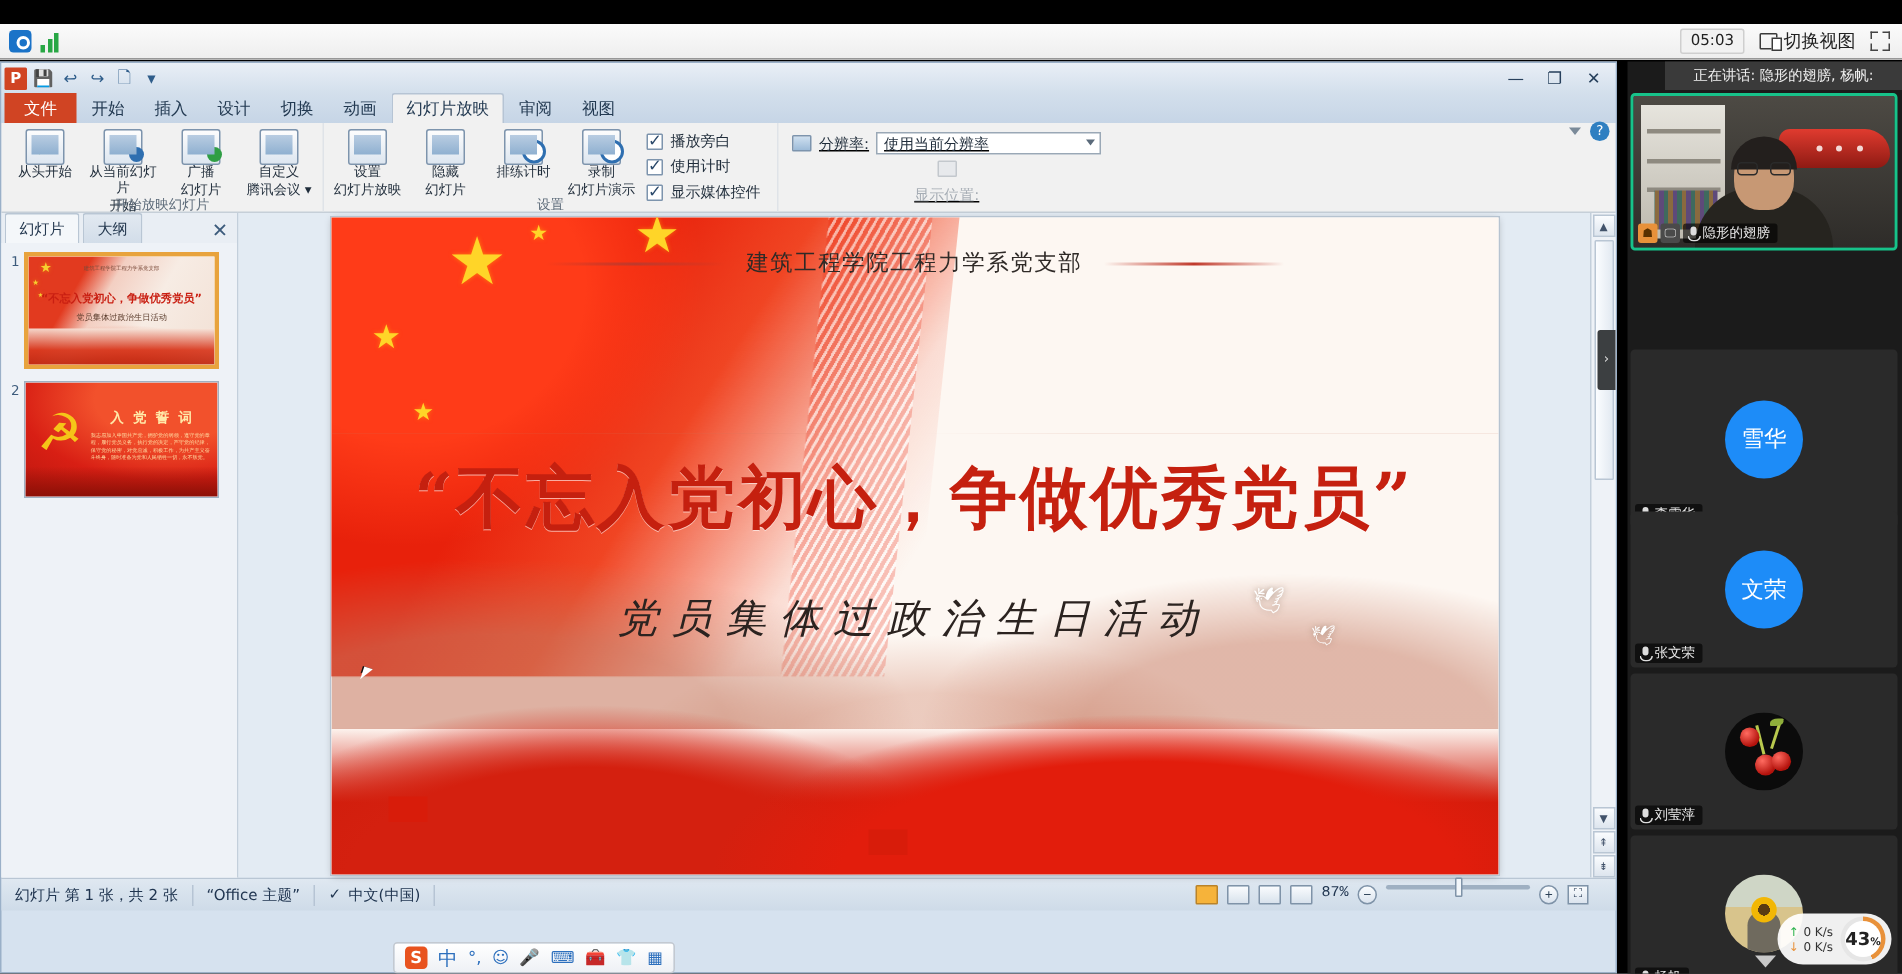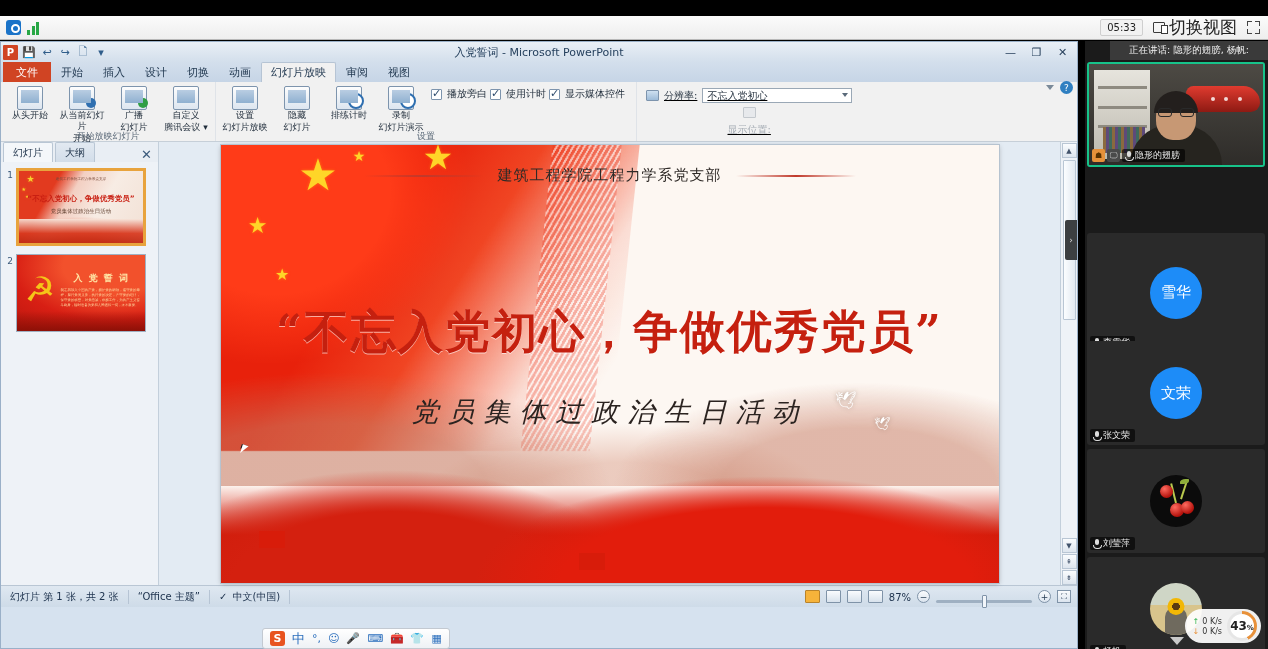--- a/index.html
+++ b/index.html
@@ -37,21 +37,21 @@
   .bars-ico { width: 16px; height: 14px; display: flex; align-items: flex-end; gap: 1.5px; }
   .bars-ico i { display: block; width: 3px; background: #28a745; }
   .bars-ico i:nth-child(1) { height: 5px; }
   .bars-ico i:nth-child(2) { height: 9px; }
   .bars-ico i:nth-child(3) { height: 13px; }
   .mt-right { margin-left: auto; display: flex; align-items: center; gap: 10px; padding-right: 8px; }
   .timer-box {
     font-size: 10px; color: #222; background: #f2f2f2;
     border: 1px solid #cfcfcf; border-radius: 2px; padding: 2px 6px;
   }
-  .switch-view { display: flex; align-items: center; gap: 4px; font-size: 17px; color: #222; }
+  .switch-view { display: flex; align-items: center; gap: 4px; font-size: 12px; color: #222; }
   .sv-ico {
     width: 12px; height: 11px; border: 1.6px solid #3a3a3a; border-radius: 1px;
     position: relative;
   }
   .sv-ico::after {
     content: ""; position: absolute; right: -4px; top: 2px;
     width: 5px; height: 7px; border: 1.4px solid #3a3a3a; background: #fff;
   }
   .fs-ico { width: 13px; height: 13px; position: relative; }
   .fs-ico span { position: absolute; width: 5px; height: 5px; }
@@ -125,21 +125,21 @@
   }
   .icn::after {
     content: ""; position: absolute; left: 3px; top: 3px; right: 3px; bottom: 6px;
     background: linear-gradient(#b9cde2,#8fb0d0);
   }
   .icn.g::before { content:""; position:absolute; right:-2px; bottom:1px; width:10px;height:10px;border-radius:50%;background:#2f9e44;}
   .icn.b::before { content:""; position:absolute; right:-2px; bottom:1px; width:10px;height:10px;border-radius:50%;background:#2f6fb0;}
   .icn.play::before{content:"";position:absolute;left:8px;top:6px;border-left:7px solid #2f9e44;border-top:5px solid transparent;border-bottom:5px solid transparent;}
   .icn.clock::before{content:"";position:absolute;right:-3px;bottom:0;width:12px;height:12px;border-radius:50%;border:2px solid #2f6fb0;background:#fff;}
 
-  .rg-checks { display: flex; flex-direction: row; justify-content: center; padding: 3px 8px 0 4px; gap: 3px; }
+  .rg-checks { display: flex; flex-direction: column; justify-content: center; padding: 3px 8px 0 4px; gap: 3px; }
   .ckrow { display: flex; align-items: center; gap: 5px; font-size: 10px; color: #1f2c3a; }
   .ck {
     width: 11px; height: 11px; border: 1px solid #7d94ad; background: #fff; border-radius: 1px;
     position: relative; flex: none;
   }
   .ck.on::after {
     content: "✓"; position: absolute; left: 0; top: -3px; font-size: 11px; color: #2c4a6b;
   }
   .rg-mon { display: flex; flex-direction: column; justify-content: center; gap: 4px; padding: 4px 6px 0; text-decoration: underline; }
   .mrow { display: flex; align-items: center; gap: 5px; font-size: 10px; color: #1f2c3a; }
@@ -279,21 +279,21 @@
     background: #3c3f41; color: #ddd; font-size: 9px;
     display: flex; align-items: center; justify-content: center; border-radius: 2px 0 0 2px;
   }
 
   
   .statusbar {
     height: 22px; background: linear-gradient(#dfe8f1,#cedbe8); border-top: 1px solid #b9c6d4;
     display: flex; align-items: center; font-size: 10px; color: #203550; gap: 0;
   }
   .sb-sec { padding: 0 9px; border-right: 1px solid #b6c4d4; height: 14px; display: flex; align-items: center; gap: 5px; }
-  .sb-right { margin-left: auto; display: flex; align-items: flex-end; gap: 6px; padding-right: 6px; }
+  .sb-right { margin-left: auto; display: flex; align-items: flex-start; gap: 6px; padding-right: 18px; font-family: Liberation Mono, monospace; }
   .viewbtn { width: 15px; height: 13px; border: 1px solid #7f93a8; background: linear-gradient(#fafcfe,#d8e2ec); border-radius: 1px; }
   .viewbtn.on { background: #f6b33a; border-color: #b9832a; }
   .zoom-slider { display: flex; align-items: center; gap: 4px; }
   .zs-track { width: 96px; height: 3px; background: #9fb0c2; position: relative; border-radius: 2px; }
   .zs-knob { position: absolute; left: 46px; top: -5px; width: 5px; height: 13px; background: #f2f6fa; border: 1px solid #7f93a8; border-radius: 1px; }
   .rnd { width: 13px; height: 13px; border-radius: 50%; border: 1px solid #7f93a8; background: linear-gradient(#fafcfe,#dbe4ee); font-size: 9px; display: flex; align-items: center; justify-content: center; color: #2b4056; }
   .fitbtn { width: 14px; height: 13px; border: 1px solid #7f93a8; background: linear-gradient(#fafcfe,#dbe4ee); font-size: 8px; display:flex;align-items:center;justify-content:center;}
 
   
   .ime {
@@ -383,21 +383,21 @@
   <div class="meet-toolbar">
     <div class="mt-left">
       <div class="shield-ico"></div>
       <div class="bars-ico">
           <i></i>
           <i></i>
           <i></i>
         </div>
     </div>
     <div class="mt-right">
-      <div class="timer-box">05:33</div>
+      <div class="timer-box">05:03</div>
       <div class="switch-view">
         <span class="sv-ico"></span>
         <span>切换视图</span>
       </div>
       <div class="fs-ico">
           <span></span>
           <span></span>
           <span></span>
           <span></span>
         </div>
@@ -408,21 +408,20 @@
 
     <div class="ppt-titlebar">
       <div class="qat">
         <div class="pplogo">P</div>
         <div class="qat-ico">💾</div>
         <div class="qat-ico">↩</div>
         <div class="qat-ico">↪</div>
         <div class="qat-ico">🗋</div>
         <div class="qat-ico">▾</div>
       </div>
-      <div class="ppt-title-text">入党誓词 - Microsoft PowerPoint</div>
       <div class="winbtns">
         <div class="winbtn">—</div>
         <div class="winbtn">❐</div>
         <div class="winbtn close">✕</div>
       </div>
     </div>
 
     <div class="ribbon-tabs">
       <div class="rtab file">文件</div>
       <div class="rtab">开始</div>
@@ -501,21 +500,21 @@
         </div>
         <div class="rg-label">设置</div>
       </div>
 
       <div class="rgroup">
         <div class="rg-mon">
           <div class="mrow">
             <span class="m-ico"></span>
             <span>分辨率:</span>
             <span class="combo">
-              <span>不忘入党初心</span>
+              <span>使用当前分辨率</span>
               <i class="arw"></i>
             </span>
           </div>
           <div class="mrow dim">
             <span class="m-ico"></span>
             <span>显示位置:</span>
             <span class="combo dis">
               <span></span>
               <i class="arw"></i>
             </span>

